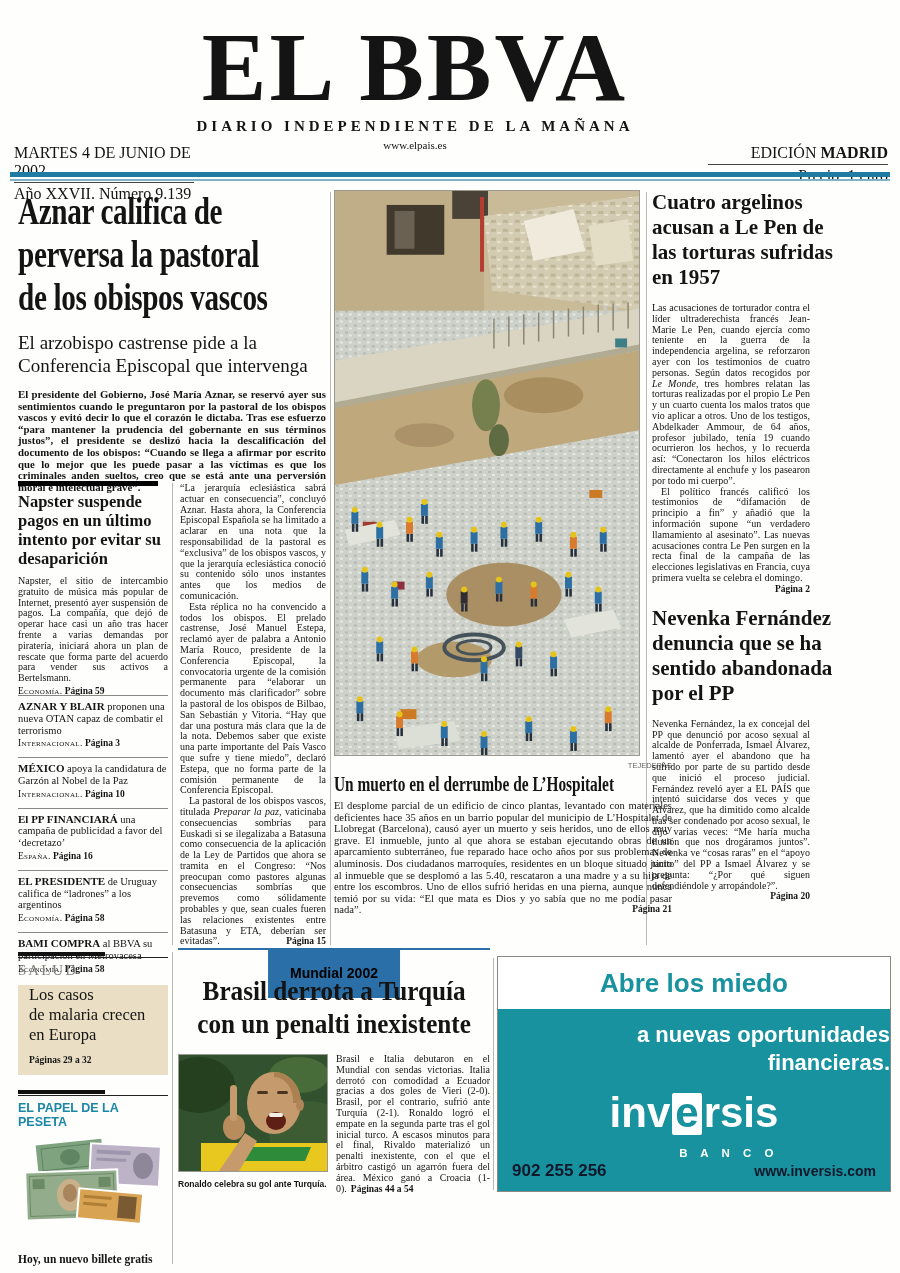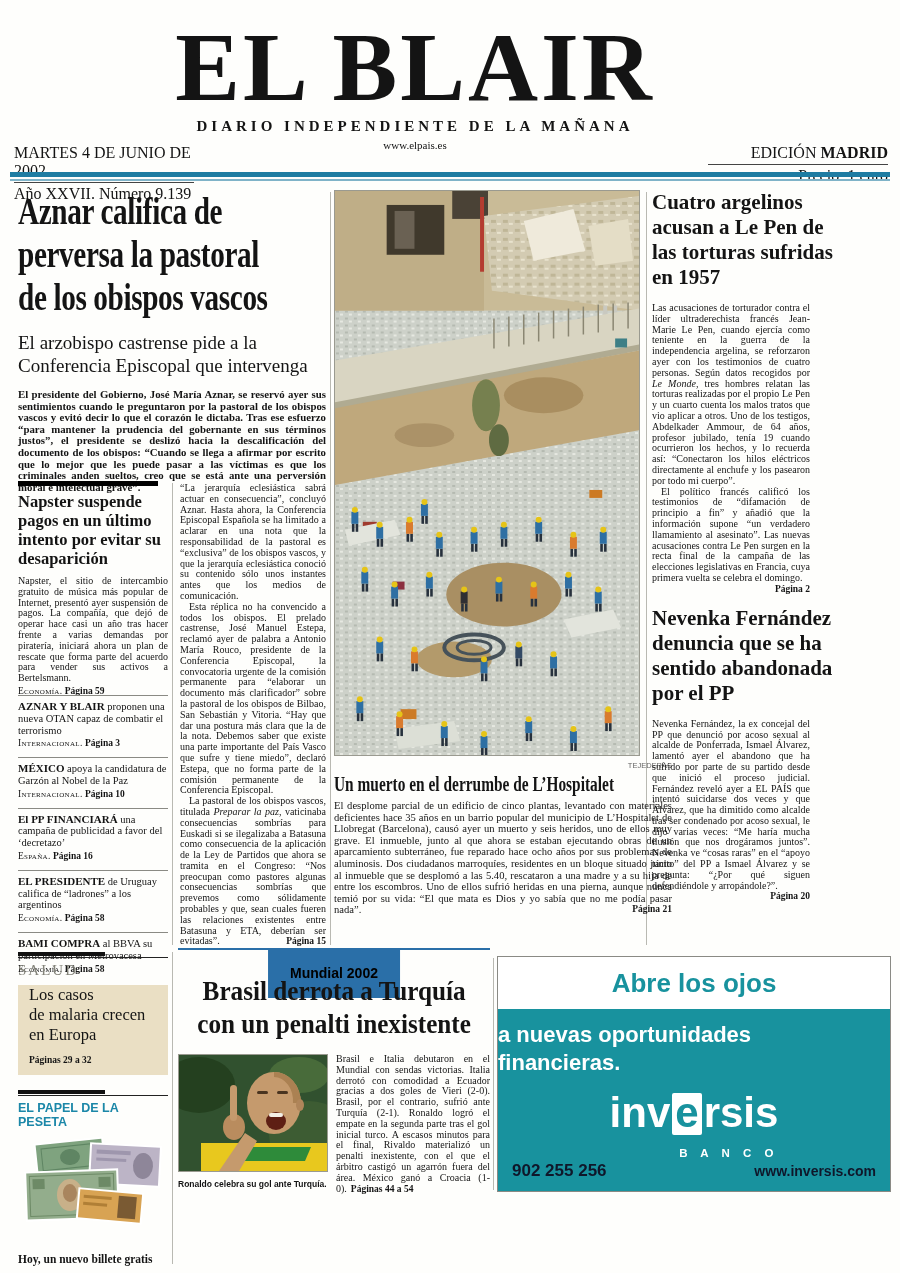--- a/index.html
+++ b/index.html
@@ -88,36 +88,36 @@
   .m-photo{width:150px;flex:0 0 150px;}
   .m-photo-frame{width:148px;height:116px;border:1px solid #9a9a90;}
   .m-caption{font-family:"Liberation Sans",sans-serif;font-size:8.5px;font-weight:bold;white-space:nowrap;margin-top:3px;}
   .m-text{width:154px;}
 
   
   .ad{position:absolute;left:497px;top:956px;width:392px;height:234px;border:1px solid #8a8a84;
       font-family:"Liberation Sans",sans-serif;background:#18929E;}
   .ad-top{background:#fff;height:52px;display:flex;align-items:center;justify-content:center;}
   .ad-top-text{color:#18929E;font-size:26px;font-weight:bold;}
-  .ad-line{color:#fff;font-size:22px;font-weight:bold;text-align:left;line-height:28px;}
+  .ad-line{color:#fff;font-size:22px;font-weight:bold;text-align:right;line-height:28px;}
   .ad-lines{margin-top:12px;}
   .ad-logo{width:fit-content;margin:16px auto 0;color:#fff;font-weight:bold;font-size:42px;line-height:40px;}
   .logo-ebox{display:inline-block;background:#fff;color:#18929E;padding:0 3px 2px;margin:0 2px;border-radius:2px;}
   .logo-sub{text-align:right;font-size:11.5px;letter-spacing:5px;margin-top:-2px;}
   .ad-bottom{position:absolute;left:14px;right:14px;bottom:10px;display:flex;justify-content:space-between;align-items:baseline;color:#0f172a;font-weight:bold;}
   .ad-phone{font-size:17px;}
   .ad-url{font-size:14px;}
 </style>
 </head>
 <body>
 
 <div class="page">
 
   <div class="mast-center">
-    <div class="mast-title">EL BLAIR</div>
+    <div class="mast-title">EL BBVA</div>
     <div class="mast-sub">DIARIO INDEPENDIENTE DE LA MAÑANA</div>
     <div class="mast-web">www.elpais.es</div>
   </div>
   <div class="mast-meta mm-left">
     <div class="m1">MARTES 4 DE JUNIO DE 2002</div>
     <div class="m2">Año XXVII. Número 9.139</div>
   </div>
   <div class="mast-meta mm-right">
     <div class="m1"><span>EDICIÓN </span><strong>MADRID</strong></div>
     <div class="m2">Precio: 1 euro</div>
@@ -365,21 +365,21 @@
         <div class="m-caption">Ronaldo celebra su gol ante Turquía.</div>
       </div>
       <div class="m-text body-s">
         <p class="just"><span>Brasil e Italia debutaron en el Mundial con sendas victorias. Italia derrotó con comodidad a Ecuador gracias a dos goles de Vieri (2-0). Brasil, por el contrario, sufrió ante Turquía (2-1). Ronaldo logró el empate en la segunda parte tras el gol inicial turco. A escasos minutos para el final, Rivaldo materializó un penalti inexistente, con el que el árbitro castigó un agarrón fuera del área. México ganó a Croacia (1-0).</span><strong class="pref">Páginas 44 a 54</strong></p>
       </div>
     </div>
   </div>
 
   <div class="ad">
     <div class="ad-top">
-      <div class="ad-top-text">Abre los ojos</div>
+      <div class="ad-top-text">Abre los miedo</div>
     </div>
     <div class="ad-lines">
       <div class="ad-line">a nuevas oportunidades</div>
       <div class="ad-line">financieras.</div>
     </div>
     <div class="ad-logo">
       <span>inv</span><span class="logo-ebox">e</span><span>rsis</span>
       <div class="logo-sub">B A N C O</div>
     </div>
     <div class="ad-bottom">

